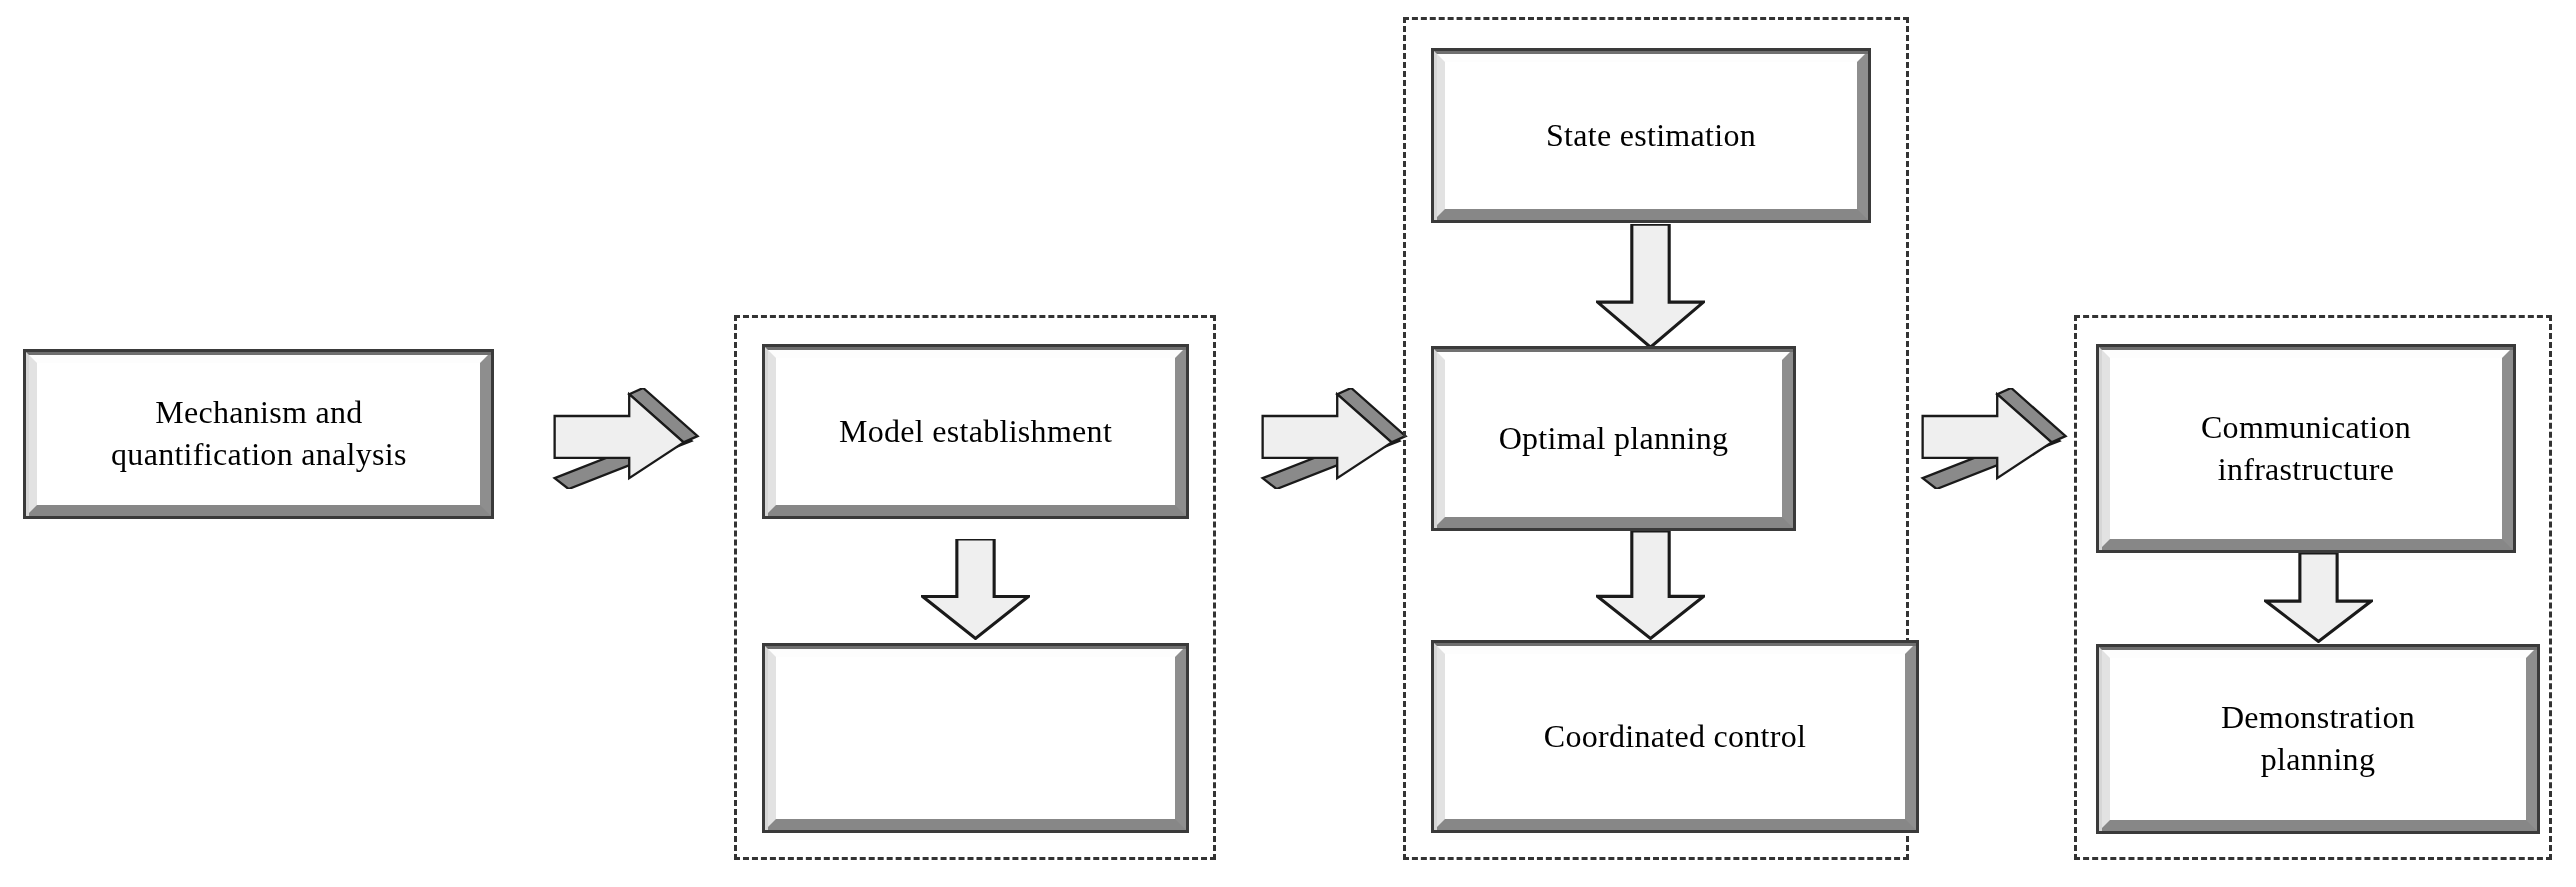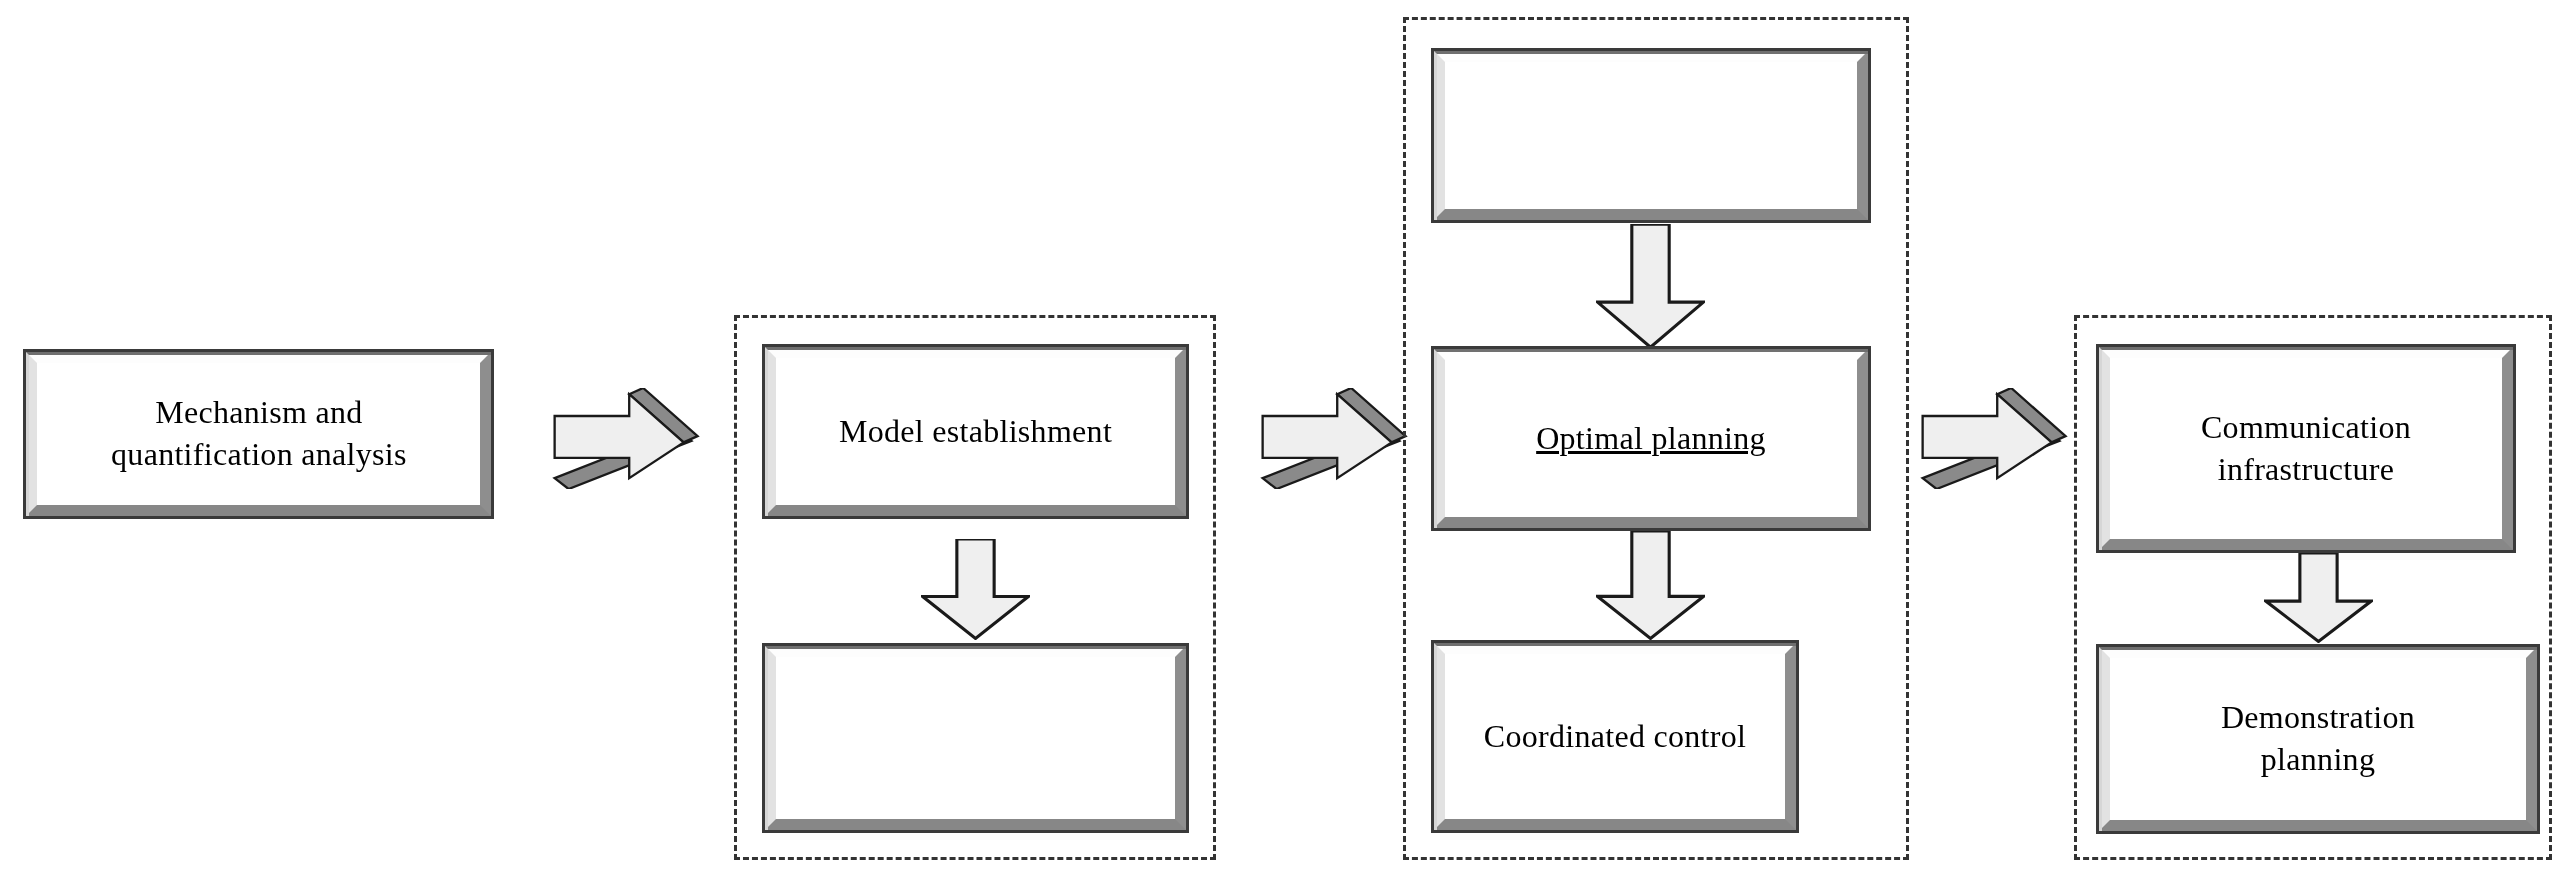--- a/index.html
+++ b/index.html
@@ -116,40 +116,41 @@
       <polygon points="12,116 30,130 188,68 170,54" fill="#8a8a8a" stroke="#1a1a1a" stroke-width="3"></polygon>
       <polygon points="108,8 126,0 196,62 178,70" fill="#8a8a8a" stroke="#1a1a1a" stroke-width="3"></polygon>
       <polygon points="12,36 108,36 108,8 178,70 108,116 108,90 12,90" fill="#efefef" stroke="#1a1a1a" stroke-width="3"></polygon>
     </svg>
   </div>
 
   <div class="group-dashed" style="left:1403px; top:17px; width:506px; height:843px;"></div>
 
   <div class="proc-box" style="left:1431px; top:48px; width:440px; height:175px;">
     <div class="bevel"></div>
+    <div class="proc-label">State estimation</div>
   </div>
 
   <div class="conn" style="left:1596px; top:224px; width:109px; height:125px;">
     <svg width="109" height="125" viewBox="0 0 140 160">
       <polygon points="46,0 94,0 94,100 138,100 70,158 2,100 46,100" fill="#efefef" stroke="#1a1a1a" stroke-width="4"></polygon>
     </svg>
   </div>
 
-  <div class="proc-box" style="left:1431px; top:346px; width:440px; height:185px;text-decoration:underline;">
+  <div class="proc-box" style="left:1431px; top:346px; width:365px; height:185px;">
     <div class="bevel"></div>
     <div class="proc-label">Optimal planning</div>
   </div>
 
   <div class="conn" style="left:1596px; top:531px; width:109px; height:109px;">
     <svg width="109" height="109" viewBox="0 0 140 140">
       <polygon points="46,0 94,0 94,84 138,84 70,138 2,84 46,84" fill="#efefef" stroke="#1a1a1a" stroke-width="4"></polygon>
     </svg>
   </div>
 
-  <div class="proc-box" style="left:1431px; top:640px; width:368px; height:193px;">
+  <div class="proc-box" style="left:1431px; top:640px; width:488px; height:193px;">
     <div class="bevel"></div>
     <div class="proc-label">Coordinated control</div>
   </div>
 
   <div class="conn" style="left:1913px; top:388px; width:156px; height:101px;">
     <svg width="156" height="101" viewBox="0 0 200 130">
       <polygon points="12,116 30,130 188,68 170,54" fill="#8a8a8a" stroke="#1a1a1a" stroke-width="3"></polygon>
       <polygon points="108,8 126,0 196,62 178,70" fill="#8a8a8a" stroke="#1a1a1a" stroke-width="3"></polygon>
       <polygon points="12,36 108,36 108,8 178,70 108,116 108,90 12,90" fill="#efefef" stroke="#1a1a1a" stroke-width="3"></polygon>
     </svg>

